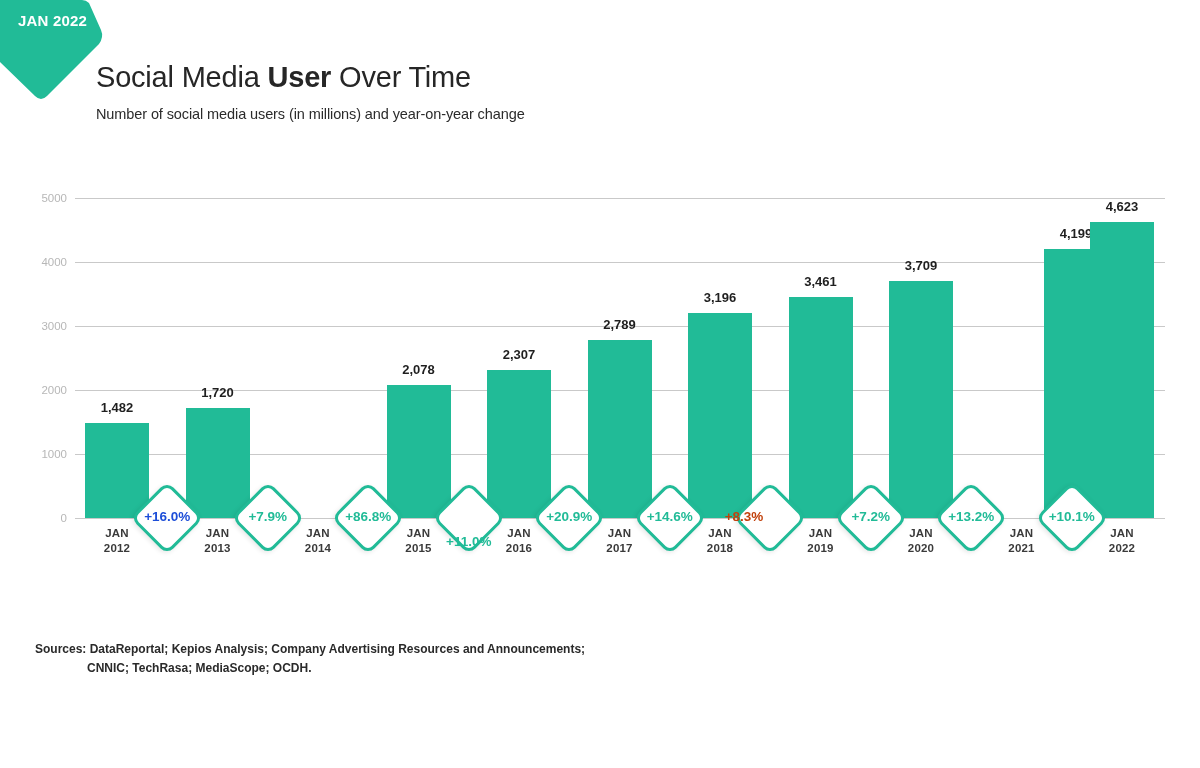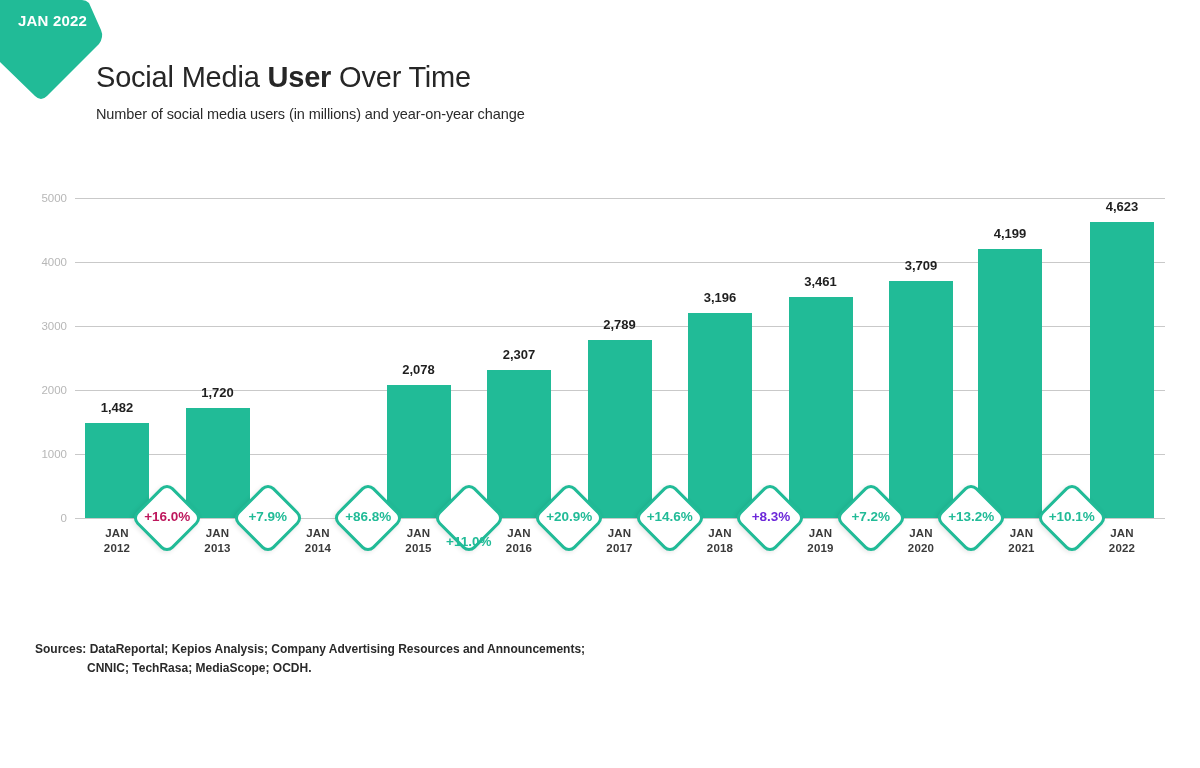--- a/index.html
+++ b/index.html
@@ -149,21 +149,21 @@
         <div class="bar-value" style="bottom: 212.544px;">3,196</div>
       </div>
       <div class="bar-slot" style="left: 713.5px; margin-top: 39px;">
         <div class="bar" style="height: 221.504px; background: rgb(33, 187, 151);"></div>
         <div class="bar-value" style="bottom: 229.504px;">3,461</div>
       </div>
       <div class="bar-slot" style="left: 814px;">
         <div class="bar" style="height: 237.376px; background: rgb(33, 187, 151);"></div>
         <div class="bar-value" style="bottom: 245.376px;">3,709</div>
       </div>
-      <div class="bar-slot" style="left: 903px; margin-top: 12px;">
+      <div class="bar-slot" style="left: 969px; margin-top: 12px;">
         <div class="bar" style="height: 268.736px; background: rgb(33, 187, 151);"></div>
         <div class="bar-value" style="bottom: 276.736px;">4,199</div>
       </div>
       <div class="bar-slot" style="left: 1015px;">
         <div class="bar" style="height: 295.872px; background: rgb(33, 187, 151);"></div>
         <div class="bar-value" style="bottom: 303.872px;">4,623</div>
       </div>
     </div>
 </div>
 
@@ -209,33 +209,33 @@
       <span>2021</span>
     </div>
     <div class="xlabel" style="left: 999px;">
       <span>JAN</span>
       <span>2022</span>
     </div>
   </div>
 
 <div id="diamonds">
     <div class="diamond" style="left: 141.25px; top: 492px; border-color: rgb(33, 187, 151);"></div>
-    <div class="diamond-label" style="left: 112.25px; top: 509px; color: #be185d; text-align: center;">+16.0%</div>
+    <div class="diamond-label" style="left: 112.25px; top: 509px; color: #1d4ed8; text-align: center;">+16.0%</div>
     <div class="diamond" style="left: 241.75px; top: 492px; border-color: rgb(33, 187, 151);"></div>
     <div class="diamond-label" style="left: 212.75px; top: 509px; color: rgb(33, 187, 151);">+7.9%</div>
     <div class="diamond" style="left: 342.25px; top: 492px; border-color: rgb(33, 187, 151);"></div>
     <div class="diamond-label" style="left: 313.25px; top: 509px; color: rgb(33, 187, 151);">+86.8%</div>
     <div class="diamond" style="left: 442.75px; top: 492px; border-color: rgb(33, 187, 151);"></div>
     <div class="diamond-label" style="left: 413.75px; top: 534px; color: rgb(33, 187, 151);">+11.0%</div>
     <div class="diamond" style="left: 543.25px; top: 492px; border-color: rgb(33, 187, 151);"></div>
     <div class="diamond-label" style="left: 514.25px; top: 509px; color: rgb(33, 187, 151);">+20.9%</div>
     <div class="diamond" style="left: 643.75px; top: 492px; border-color: rgb(33, 187, 151);"></div>
     <div class="diamond-label" style="left: 614.75px; top: 509px; color: rgb(33, 187, 151);">+14.6%</div>
     <div class="diamond" style="left: 744.25px; top: 492px; border-color: rgb(33, 187, 151);"></div>
-    <div class="diamond-label" style="left: 716px; top: 509px; color: #6d28d9;">+8.3%</div>
+    <div class="diamond-label" style="left: 689px; top: 509px; color: #c2410c;">+8.3%</div>
     <div class="diamond" style="left: 844.75px; top: 492px; border-color: rgb(33, 187, 151);"></div>
     <div class="diamond-label" style="left: 815.75px; top: 509px; color: rgb(33, 187, 151);">+7.2%</div>
     <div class="diamond" style="left: 945.25px; top: 492px; border-color: rgb(33, 187, 151);"></div>
     <div class="diamond-label" style="left: 916.25px; top: 509px; color: rgb(33, 187, 151);">+13.2%</div>
     <div class="diamond" style="left: 1045.75px; top: 492px; border-color: rgb(33, 187, 151);"></div>
     <div class="diamond-label" style="left: 1016.75px; top: 509px; color: rgb(33, 187, 151);">+10.1%</div>
   </div>
 
 <div id="sources">
   <span>Sources: DataReportal; Kepios Analysis; Company Advertising Resources and Announcements;</span>

